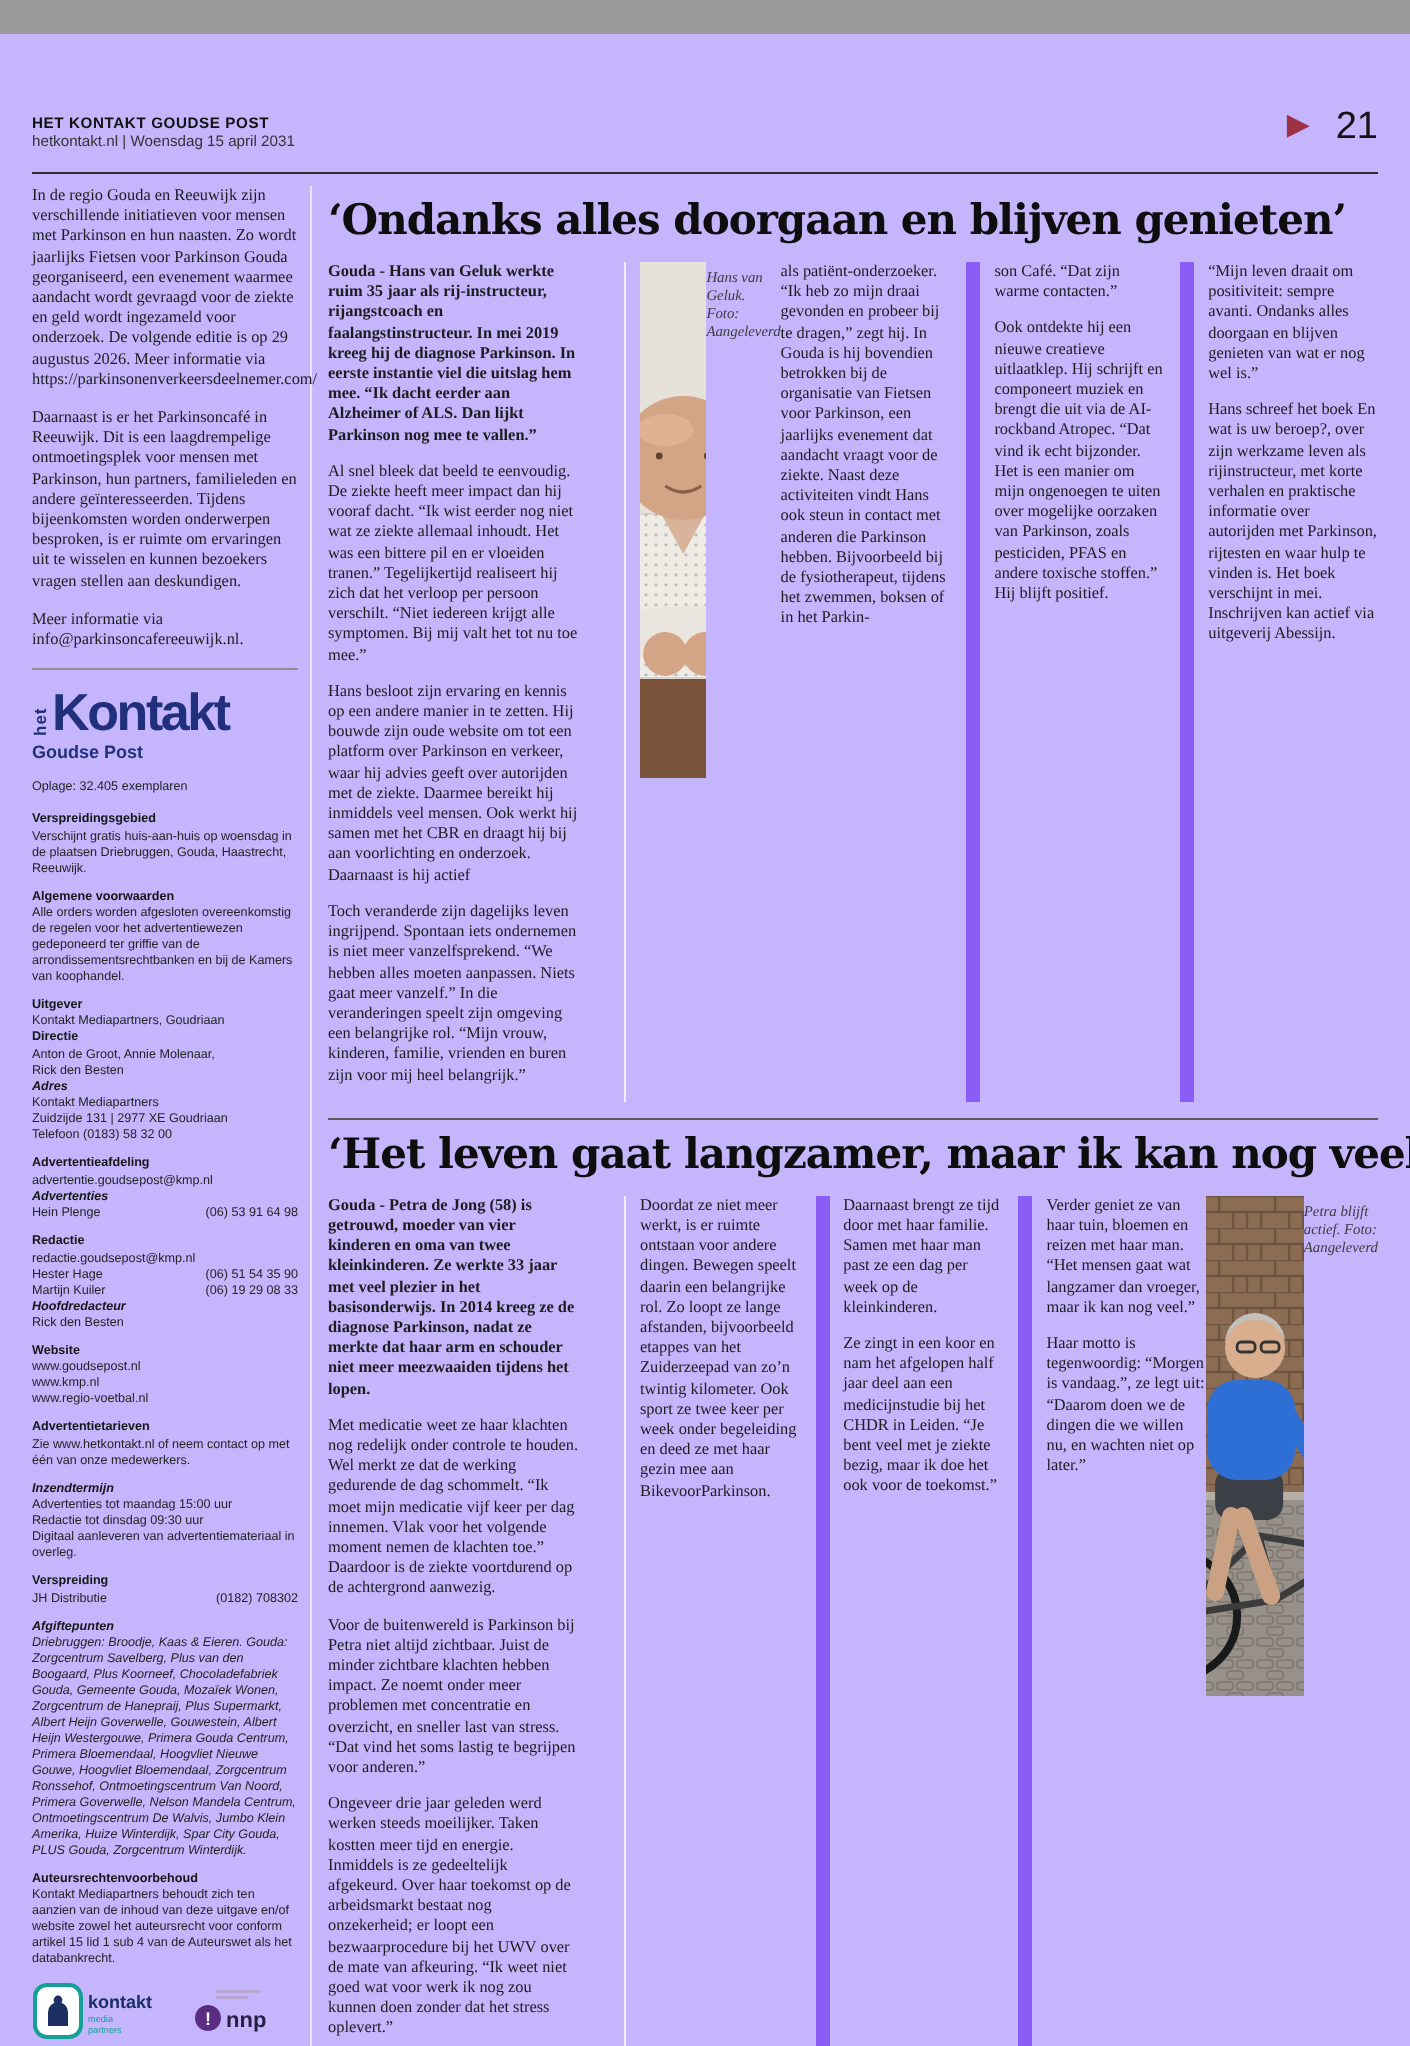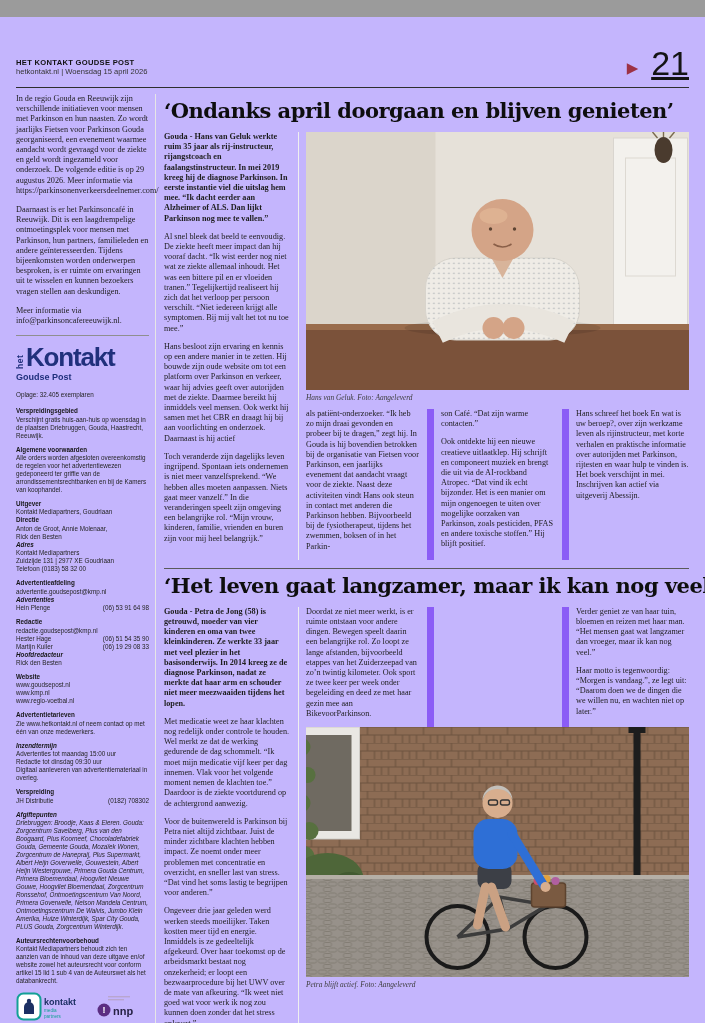--- a/index.html
+++ b/index.html
@@ -7,39 +7,39 @@
         overflow:hidden;font-family:"Liberation Sans",sans-serif;color:#1c1c1c;box-sizing:border-box;}
 
   
   header{display:flex;justify-content:space-between;align-items:flex-end;
          margin:34px 16px 0 16px;padding-bottom:10px;border-bottom:1.4px solid #2e2e2e;}
   .hdr-pub{font-weight:bold;font-size:7.6px;line-height:9px;letter-spacing:.3px;color:#111;}
   .hdr-date{font-size:7.6px;line-height:10px;color:#333;}
   .hdr-right{display:flex;align-items:baseline;gap:7px;}
   .tri{color:#9d3245;font-size:15px;line-height:15px;transform:translateY(-2px);}
   .section-label{font-weight:bold;font-size:27px;line-height:26px;color:#9d3245;letter-spacing:-.5px;}
-  .page-num{font-size:34px;line-height:25px;color:#141414;margin-left:6px;text-decoration:underline;}
+  .page-num{font-size:19px;line-height:25px;color:#141414;margin-left:6px;}
 
   
   .main{display:flex;gap:8px;padding:6px 16px 0 16px;box-sizing:border-box;}
   aside{width:133px;flex:0 0 133px;border-right:1px solid #e6e6e6;padding-right:6px;box-sizing:content-box;}
   .articles{flex:1;min-width:0;}
 
   
   .copy{font-family:"Liberation Serif",serif;font-size:8.2px;line-height:10.2px;color:#1d1d1d;}
   .copy p{margin:0 0 8px 0;}
   .intro{font-weight:bold;}
   .caption{font-family:"Liberation Serif",serif;font-style:italic;font-size:7.4px;line-height:9px;
            color:#3c3c3c;margin:3px 0 7px 0;}
   .headline{font-family:"DejaVu Serif",serif;font-weight:bold;font-size:21px;line-height:25px;
             letter-spacing:-.5px;color:#0e0e0e;margin:4px 0 9px 0;white-space:nowrap;}
 
-  .a-body{display:flex;gap:8px;}
+  .a-body{display:flex;gap:22px;}
   .c1{width:126px;flex:0 0 126px;}
-  .a-right{flex:1;min-width:0;border-left:1px solid #efefef;padding-left:7px;display:flex;flex-direction:column;}
+  .a-right{flex:1;min-width:0;border-left:1px solid #efefef;padding-left:7px;display:flex;flex-direction:row;}
   .cols{display:flex;gap:8px;}
   .cols .col{flex:1;min-width:0;}
   .cols .col + .col{border-left:7px solid #8b5cf6;padding-left:7px;}
   .photo{width:100%;background:#ddd8d0;}
   .photo svg{display:block;width:100%;height:100%;}
   .photo1{height:258px;}
   .photo2{height:250px;}
   .art-rule{border:0;border-top:1px solid #5a5a5a;margin:8px 0 4px 0;}
 
   
@@ -67,21 +67,21 @@
   .logos{display:flex;align-items:center;gap:16px;margin-top:7px;}
 </style>
 </head>
 <body>
 
 <div class="page">
 
   <header>
     <div class="hdr-left">
       <div class="hdr-pub">HET KONTAKT GOUDSE POST</div>
-      <div class="hdr-date">hetkontakt.nl | Woensdag 15 april 2026</div>
+      <div class="hdr-date">hetkontakt.nl | Woensdag 15 april 2031</div>
     </div>
     <div class="hdr-right">
       <span class="tri">▶</span>
       <span class="page-num">21</span>
     </div>
   </header>
 
   <div class="main">
 
     <aside>
@@ -199,21 +199,21 @@
           <circle cx="10" cy="16" r="6.5" fill="#5b2d82"></circle>
           <text x="10" y="19.4" text-anchor="middle" font-family="Liberation Sans, sans-serif" font-size="9" font-weight="bold" fill="#ffffff">!</text>
           <text x="19" y="20.5" font-family="Liberation Sans, sans-serif" font-size="11" font-weight="bold" fill="#262144">nnp</text>
         </svg>
       </div>
     </aside>
 
     <section class="articles">
 
       <article>
-        <h1 class="headline">‘Ondanks april doorgaan en blijven genieten’</h1>
+        <h1 class="headline">‘Ondanks alles doorgaan en blijven genieten’</h1>
         <div class="a-body">
           <div class="c1 copy">
             <p class="intro">Gouda - Hans van Geluk werkte ruim 35 jaar als rij-instructeur, rijangstcoach en faalangstinstructeur. In mei 2019 kreeg hij de diagnose Parkinson. In eerste instantie viel die uitslag hem mee. “Ik dacht eerder aan Alzheimer of ALS. Dan lijkt Parkinson nog mee te vallen.”</p>
             <p>Al snel bleek dat beeld te eenvoudig. De ziekte heeft meer impact dan hij vooraf dacht. “Ik wist eerder nog niet wat ze ziekte allemaal inhoudt. Het was een bittere pil en er vloeiden tranen.” Tegelijkertijd realiseert hij zich dat het verloop per persoon verschilt. “Niet iedereen krijgt alle symptomen. Bij mij valt het tot nu toe mee.”</p>
             <p>Hans besloot zijn ervaring en kennis op een andere manier in te zetten. Hij bouwde zijn oude website om tot een platform over Parkinson en verkeer, waar hij advies geeft over autorijden met de ziekte. Daarmee bereikt hij inmiddels veel mensen. Ook werkt hij samen met het CBR en draagt hij bij aan voorlichting en onderzoek. Daarnaast is hij actief</p>
             <p>Toch veranderde zijn dagelijks leven ingrijpend. Spontaan iets ondernemen is niet meer vanzelfsprekend. “We hebben alles moeten aanpassen. Niets gaat meer vanzelf.” In die veranderingen speelt zijn omgeving een belangrijke rol. “Mijn vrouw, kinderen, familie, vrienden en buren zijn voor mij heel belangrijk.”</p>
           </div>
           <div class="a-right">
             <div class="photo photo1">
               <svg viewBox="0 0 400 258" preserveAspectRatio="xMidYMid slice">
@@ -251,20 +251,21 @@
             <div class="caption">Hans van Geluk. Foto: Aangeleverd</div>
             <div class="cols">
               <div class="col copy">
                 <p>als patiënt-onderzoeker. “Ik heb zo mijn draai gevonden en probeer bij te dragen,” zegt hij. In Gouda is hij bovendien betrokken bij de organisatie van Fietsen voor Parkinson, een jaarlijks evenement dat aandacht vraagt voor de ziekte. Naast deze activiteiten vindt Hans ook steun in contact met anderen die Parkinson hebben. Bijvoorbeeld bij de fysiotherapeut, tijdens het zwemmen, boksen of in het Parkin-</p>
               </div>
               <div class="col copy">
                 <p>son Café. “Dat zijn warme contacten.”</p>
                 <p>Ook ontdekte hij een nieuwe creatieve uitlaatklep. Hij schrijft en componeert muziek en brengt die uit via de AI-rockband Atropec. “Dat vind ik echt bijzonder. Het is een manier om mijn ongenoegen te uiten over mogelijke oorzaken van Parkinson, zoals pesticiden, PFAS en andere toxische stoffen.” Hij blijft positief.</p>
               </div>
               <div class="col copy">
+                <p>“Mijn leven draait om positiviteit: sempre avanti. Ondanks alles doorgaan en blijven genieten van wat er nog wel is.”</p>
                 <p>Hans schreef het boek En wat is uw beroep?, over zijn werkzame leven als rijinstructeur, met korte verhalen en praktische informatie over autorijden met Parkinson, rijtesten en waar hulp te vinden is. Het boek verschijnt in mei. Inschrijven kan actief via uitgeverij Abessijn.</p>
               </div>
             </div>
           </div>
         </div>
       </article>
 
       <hr class="art-rule">
 
       <article>
@@ -275,20 +276,22 @@
             <p>Met medicatie weet ze haar klachten nog redelijk onder controle te houden. Wel merkt ze dat de werking gedurende de dag schommelt. “Ik moet mijn medicatie vijf keer per dag innemen. Vlak voor het volgende moment nemen de klachten toe.” Daardoor is de ziekte voortdurend op de achtergrond aanwezig.</p>
             <p>Voor de buitenwereld is Parkinson bij Petra niet altijd zichtbaar. Juist de minder zichtbare klachten hebben impact. Ze noemt onder meer problemen met concentratie en overzicht, en sneller last van stress. “Dat vind het soms lastig te begrijpen voor anderen.”</p>
             <p>Ongeveer drie jaar geleden werd werken steeds moeilijker. Taken kostten meer tijd en energie. Inmiddels is ze gedeeltelijk afgekeurd. Over haar toekomst op de arbeidsmarkt bestaat nog onzekerheid; er loopt een bezwaarprocedure bij het UWV over de mate van afkeuring. “Ik weet niet goed wat voor werk ik nog zou kunnen doen zonder dat het stress oplevert.”</p>
           </div>
           <div class="a-right">
             <div class="cols">
               <div class="col copy">
                 <p>Doordat ze niet meer werkt, is er ruimte ontstaan voor andere dingen. Bewegen speelt daarin een belangrijke rol. Zo loopt ze lange afstanden, bijvoorbeeld etappes van het Zuiderzeepad van zo’n twintig kilometer. Ook sport ze twee keer per week onder begeleiding en deed ze met haar gezin mee aan BikevoorParkinson.</p>
               </div>
               <div class="col copy">
+                <p>Daarnaast brengt ze tijd door met haar familie. Samen met haar man past ze een dag per week op de kleinkinderen.</p>
+                <p>Ze zingt in een koor en nam het afgelopen half jaar deel aan een medicijnstudie bij het CHDR in Leiden. “Je bent veel met je ziekte bezig, maar ik doe het ook voor de toekomst.”</p>
               </div>
               <div class="col copy">
                 <p>Verder geniet ze van haar tuin, bloemen en reizen met haar man. “Het mensen gaat wat langzamer dan vroeger, maar ik kan nog veel.”</p>
                 <p>Haar motto is tegenwoordig: “Morgen is vandaag.”, ze legt uit: “Daarom doen we de dingen die we willen nu, en wachten niet op later.”</p>
               </div>
             </div>
             <div class="photo photo2">
               <svg viewBox="0 0 400 250" preserveAspectRatio="xMidYMid slice">
                 <defs>
                   <pattern id="bricks" width="28" height="16" patternUnits="userSpaceOnUse">

